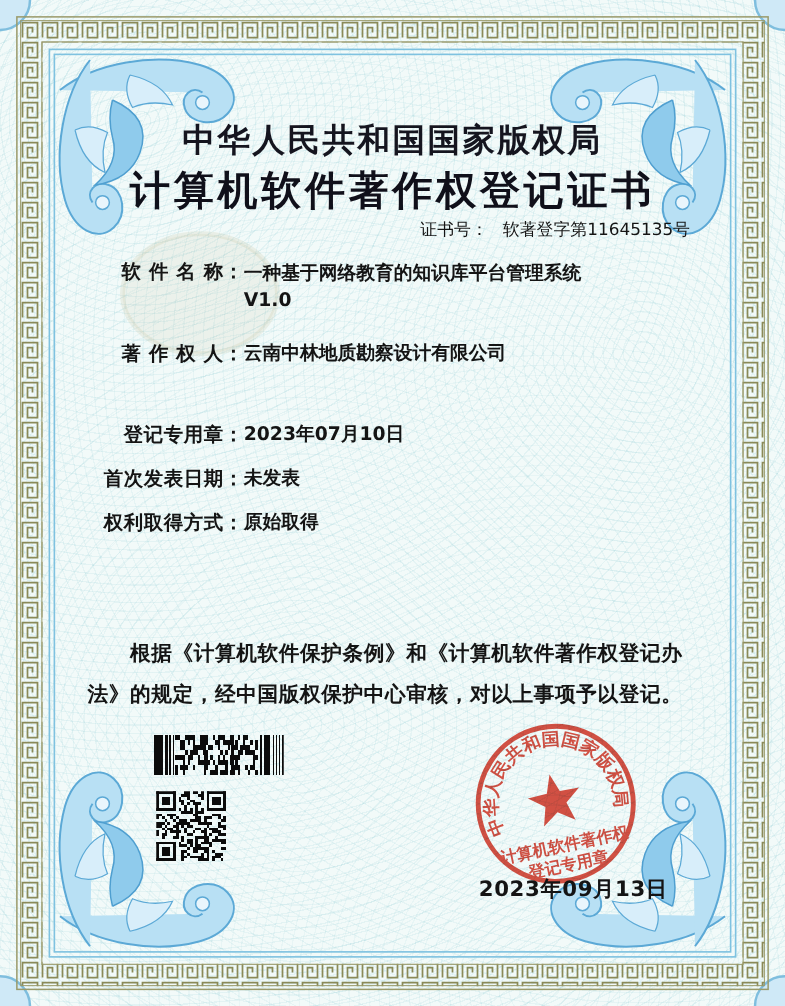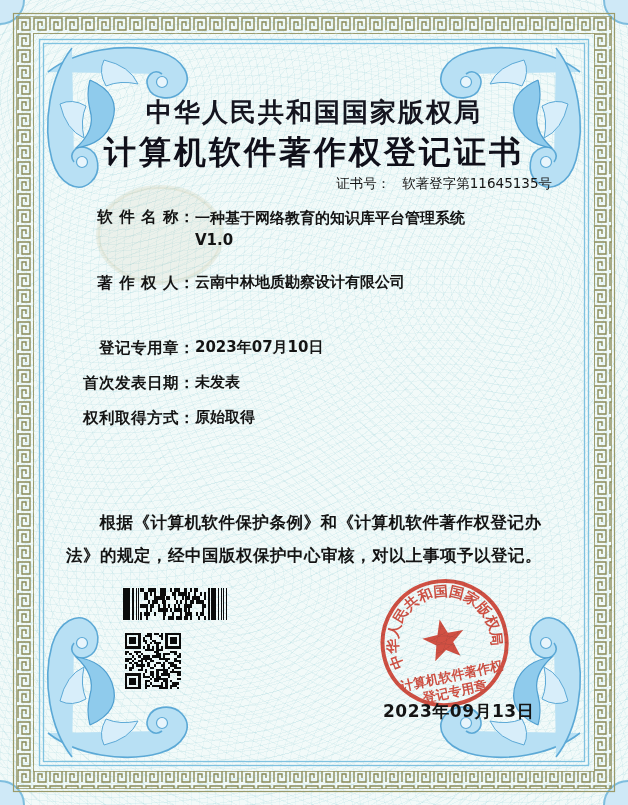--- a/index.html
+++ b/index.html
@@ -28,21 +28,21 @@
   .cert-no{
     position:absolute;right:76px;top:175px;font-size:13.5px;font-weight:normal;z-index:2;white-space:nowrap;
   }
   .cert-no .gap{display:inline-block;width:12px;}
   .field-row{position:absolute;left:79px;z-index:2;white-space:nowrap;font-weight:bold;font-size:15.5px;}
   .flabel{display:inline-block;width:116px;vertical-align:top;letter-spacing:0.5px;text-align:right;}
   .fvalue{display:inline-block;vertical-align:top;font-size:15px;}
   .fvalue .vline{display:block;line-height:22px;}
   .statement{
     position:absolute;left:62px;top:506px;width:484px;z-index:2;
-    font-size:16.5px;font-weight:bold;line-height:33px;text-indent:33px;letter-spacing:0.5px;text-align:center;
+    font-size:16.5px;font-weight:bold;line-height:33px;text-indent:33px;letter-spacing:0.5px;text-align:right;
   }
   .barcode{position:absolute;left:123px;top:588px;z-index:2;}
   .qrcode{position:absolute;left:125px;top:633px;z-index:2;}
   .seal{position:absolute;left:370px;top:570px;z-index:3;mix-blend-mode:multiply;}
   .issue-date{position:absolute;left:383px;top:700px;z-index:4;font-size:17px;font-weight:bold;letter-spacing:0.5px;white-space:nowrap;}
 </style>
 </head>
 <body>
 
 <div class="page">

